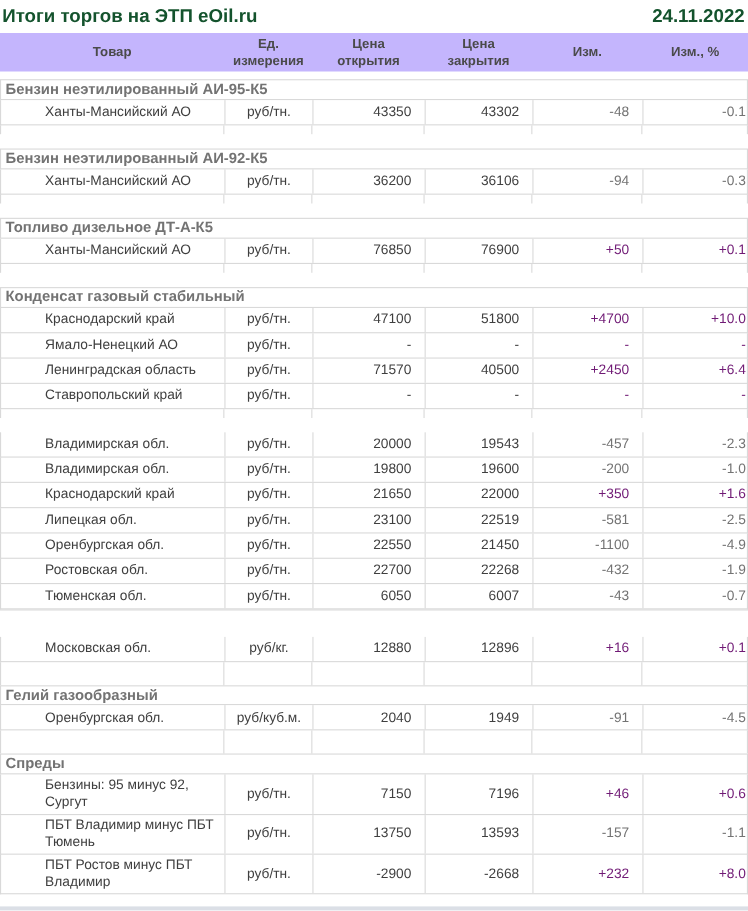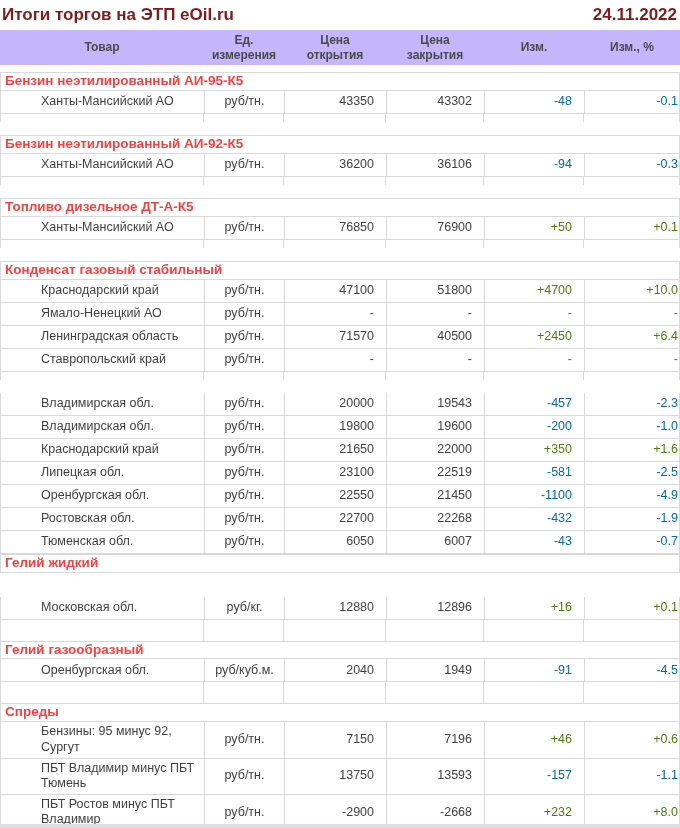--- a/index.html
+++ b/index.html
@@ -13,21 +13,21 @@
     font-size:12.5px;
   }
   .title-bar{
     display:flex;justify-content:space-between;align-items:center;
     height:30px;
     padding:0 3px 0 2px;
     box-sizing:border-box;
   }
   .title-bar .page-title,
   .title-bar .report-date{
-    font-size:17px;font-weight:bold;color:#7f1d1d;
+    font-size:17px;font-weight:bold;color:#14532d;
   }
   .thead{
     display:grid;
     grid-template-columns:204px 80px 102px 98px 100px 96px;
     background:#c4b5fd;
     height:35px;
   }
   .thead .th{
     display:flex;align-items:center;justify-content:center;
     text-align:center;
@@ -52,43 +52,43 @@
     min-height:18px;
     display:flex;align-items:center;
     border-top:1px solid #d9d9d9;
     border-bottom:1px solid #d9d9d9;
     border-left:1px solid #d9d9d9;
     border-right:1px solid #d9d9d9;
     box-sizing:border-box;
   }
   .section-header.no-bottom{border-bottom:none;}
   .section-header .section-title{
-    font-weight:bold;color:#ef4444;font-size:13.5px;
+    font-weight:bold;color:#737373;font-size:13.5px;
     padding-left:4px;
     line-height:1.25;
   }
   .data-row{
     border-left:1px solid #d9d9d9;
     border-right:1px solid #d9d9d9;
     border-bottom:1px solid #d9d9d9;
   }
   .data-row .cell{
     min-height:22px;
     display:flex;align-items:center;
     box-sizing:border-box;
     border-right:1px solid #d9d9d9;
     line-height:1.25;
   }
   .data-row .cell:last-child{border-right:none;}
   .cell.c-name{justify-content:flex-start;padding:2px 4px;margin-left:36px;}
   .cell.c-unit{justify-content:center;padding:2px 2px;}
   .cell.c-num{justify-content:flex-end;padding:2px 12px 2px 2px;}
   .cell.c-pct{justify-content:flex-end;padding:2px 3px 2px 2px;}
-  .pos{color:#4d7c0f;}
-  .neg{color:#0369a1;}
+  .pos{color:#701a75;}
+  .neg{color:#737373;}
   .bottom-bar{
     position:absolute;left:0;bottom:0;width:680px;height:4px;
     background:#dbdfe6;
   }
 </style>
 </head>
 <body>
 
 <div class="page">
 
@@ -279,23 +279,20 @@
         <div class="grid-row data-row">
           <div class="cell c-name">Тюменская обл.</div>
           <div class="cell c-unit">руб/тн.</div>
           <div class="cell c-num">6050</div>
           <div class="cell c-num">6007</div>
           <div class="cell c-num neg">-43</div>
           <div class="cell c-pct neg">-0.7</div>
         </div>
       </div>
       <div>
-        <div class="section-header no-bottom">
-          <span class="section-title">Гелий жидкий</span>
-        </div>
         <div style="height: 24px; border-top: 1px solid rgb(217, 217, 217);"></div>
         <div class="grid-row data-row">
           <div class="cell c-name">Московская обл.</div>
           <div class="cell c-unit">руб/кг.</div>
           <div class="cell c-num">12880</div>
           <div class="cell c-num">12896</div>
           <div class="cell c-num pos">+16</div>
           <div class="cell c-pct pos">+0.1</div>
         </div>
       </div>

